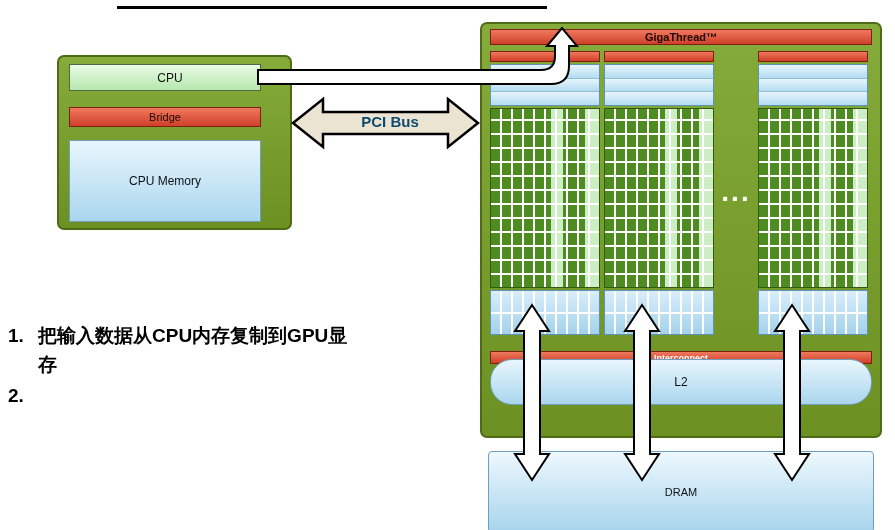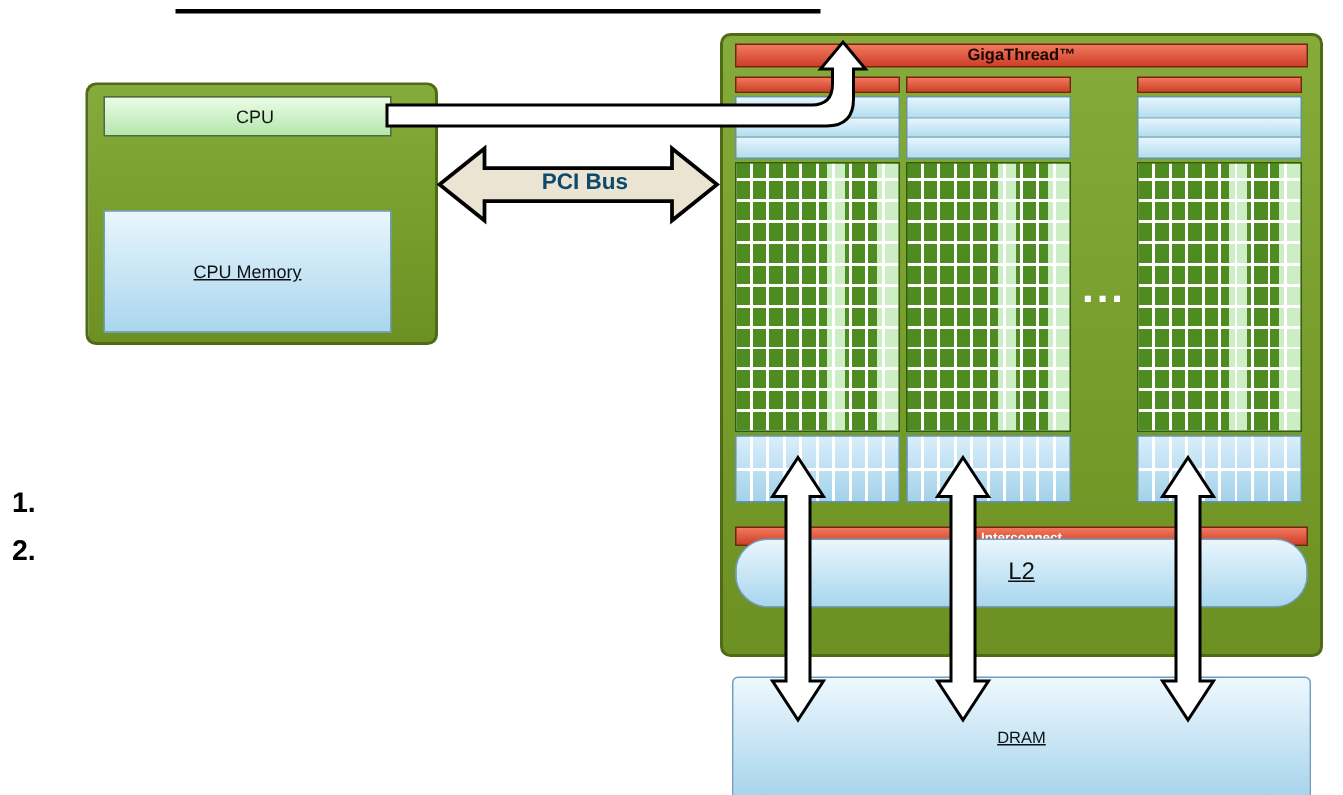--- a/index.html
+++ b/index.html
@@ -25,38 +25,37 @@
     border:1px solid var(--red-dark, #7e2010);
     display:flex; align-items:center; justify-content:center;
     color:#1c0803;
   }
   .bluebar {
     position:absolute;
     background:linear-gradient(to bottom, var(--blue-light, #e9f6fd), var(--blue-mid, #a9d6ee));
     border:1px solid #6f9fbc;
     display:flex; align-items:center; justify-content:center;
     color:#0d1116;
-    text-decoration:underline;
   }
 
   
   .cpu-bar {
     position:absolute; left:10px; top:7px; width:192px; height:27px;
     background:linear-gradient(to bottom, #ebfbe6, #b5e7ad);
     border:1px solid #4e6a43;
     display:flex; align-items:center; justify-content:center;
     font-size:12px; color:#101510;padding-left:10px;
   }
   .bridge-bar { left:10px; top:50px; width:192px; height:20px; font-size:11px; }
   .cpu-mem   { left:10px; top:83px; width:192px; height:82px; font-size:12px; }
 
   
   .gigathread { left:8px; top:5px; width:382px; height:16px; font-size:11px; font-weight:bold; }
   .interconnect { left:8px; top:327px; width:382px; height:13px; font-size:9px; font-weight:bold; color:#fff; }
-  .l2   { left:8px; top:335px; width:382px; height:46px; font-size:16px;border-radius:22px; }
+  .l2   { left:8px; top:335px; width:382px; height:46px; font-size:12px;border-radius:22px; }
   .dram { left:6px; top:406px; width:386px; height:82px; font-size:11px; border-radius:4px;
           background:linear-gradient(to bottom, #eef8fe, #a6d4ec);margin-top:21px; }
 
   .sm { position:absolute; top:27px; width:110px; height:284px; display:flex; flex-direction:column; gap:2px; }
   .sm1 { left:8px; } .sm2 { left:122px; } .sm3 { left:276px; }
   .sm-red {
     height:11px; flex:none;
     background:linear-gradient(to bottom, #f0795d, var(--red, #cf3f2a));
     border:1px solid var(--red-dark, #7e2010);
   }
@@ -103,20 +102,23 @@
 </head>
 <body>
 
 <div class="canvas">
 
   <div class="title-underline"></div>
 
   <div class="greenbox cpu-box">
     <div class="cpu-bar">
       <span>CPU</span>
+    </div>
+    <div class="redbar bridge-bar">
+      <span>Bridge</span>
     </div>
     <div class="bluebar cpu-mem">
       <span>CPU Memory</span>
     </div>
   </div>
 
   <div class="greenbox gpu-box">
     <div class="redbar gigathread">
       <span>GigaThread™</span>
     </div>
@@ -176,19 +178,20 @@
     <polygon points="792,305 809,331 800,331 800,454 809,454 792,480 775,454 784,454 784,331 775,331" fill="#fff" stroke="#000" stroke-width="2"></polygon>
 
     <path d="M258 70 H541 Q555 70 555 56 V46 H547 L562 28 L577 46 H569 V66 Q569 84 551 84 H258 Z" fill="#fff" stroke="#000" stroke-width="2" stroke-linejoin="miter"></path>
   </svg>
 
   <div class="pci-label">PCI Bus</div>
 
   <div class="steps">
     <div class="step">
       <span class="num">1.</span>
+      <div class="txt">把输入数据从CPU内存复制到GPU显存</div>
     </div>
     <div class="step">
       <span class="num">2.</span>
     </div>
   </div>
 
 </div>
 
 </body></html>

